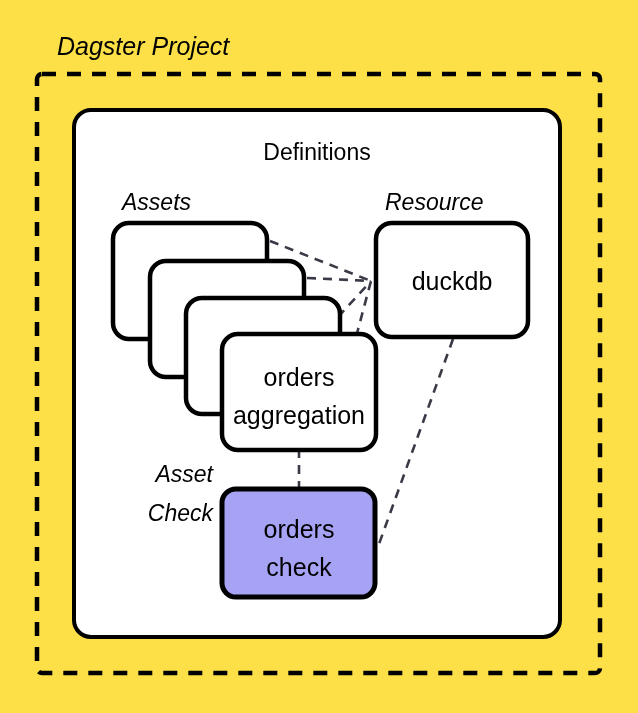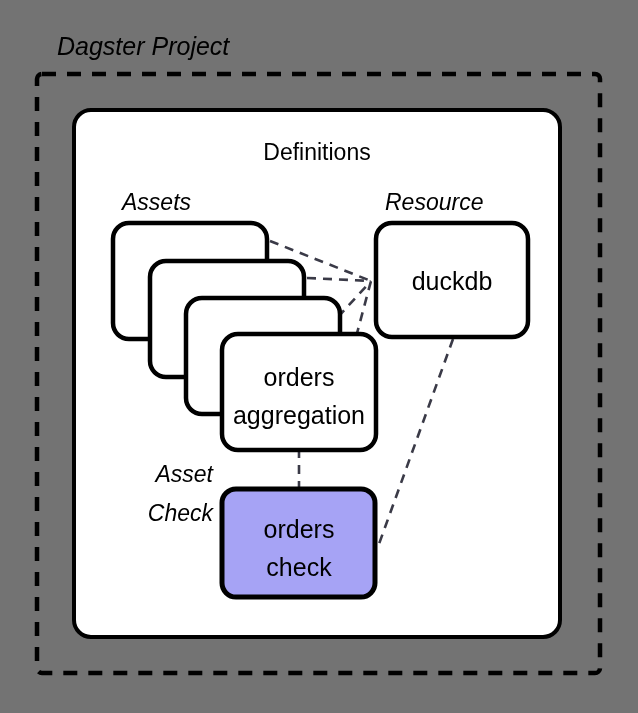--- a/index.html
+++ b/index.html
@@ -11,21 +11,21 @@
   body {
     width: 638px;
     height: 713px;
     overflow: hidden;
     font-family: "Liberation Sans", "DejaVu Sans", sans-serif;
   }
   #diagram-root {
     position: relative;
     width: 638px;
     height: 713px;
-    background: #737373;
+    background: #fde047;
   }
   svg.diagram {
     display: block;
     width: 638px;
     height: 713px;
   }
   .lbl {
     font-family: "Liberation Sans", "DejaVu Sans", sans-serif;
     fill: #000000;
   }

